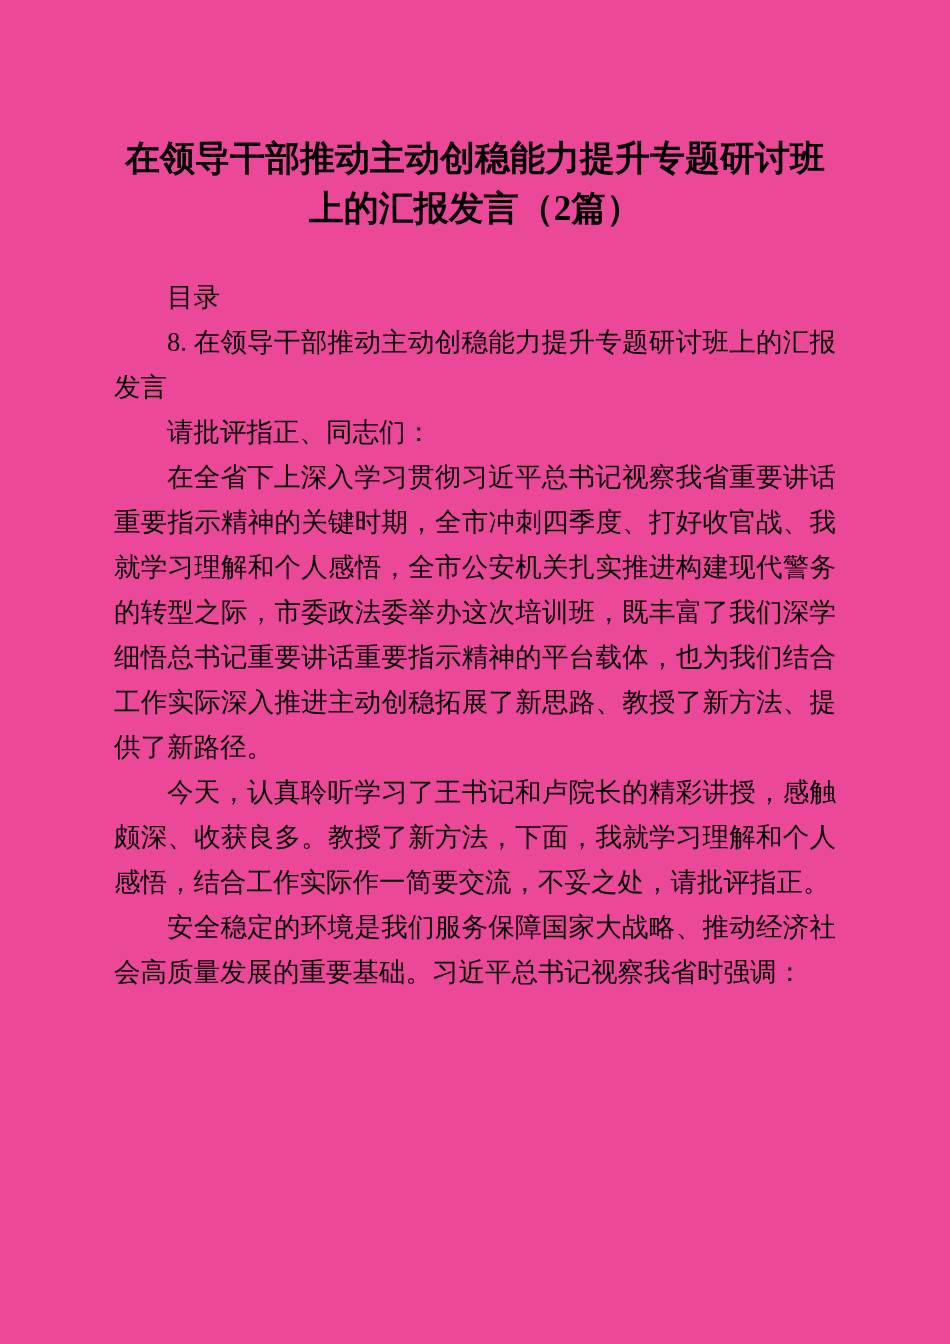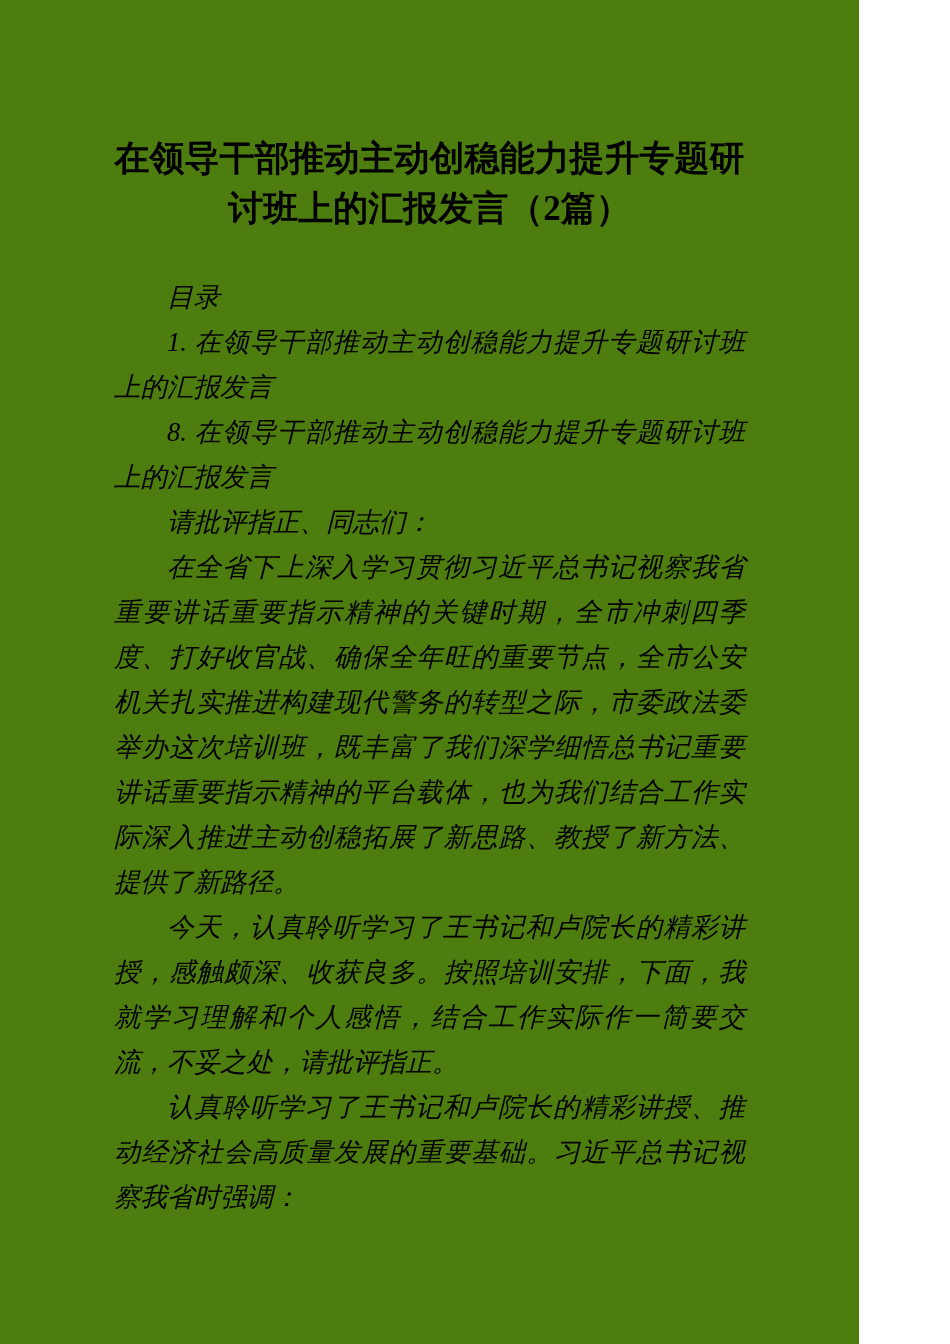--- a/index.html
+++ b/index.html
@@ -2,66 +2,64 @@
 <html lang="zh"><head>
 <meta charset="utf-8">
 <style>
   html, body {
     margin: 0;
     padding: 0;
     background: #ffffff;
   }
   .page {
     position: relative;
-    width: 859px;
+    width: 950px;
     height: 1344px;
-    background: #4d7c0f;
+    background: #ec4899;
     overflow: hidden;
     color: #000000;
   }
   .doc-title {
     margin: 0;
     padding: 134px 114px 0 114px;
     font-family: "Liberation Serif", serif;
     font-weight: bold;
     font-size: 35px;
     line-height: 50px;
     text-align: center;
     color: #000000;
   }
   .content {
     margin: 41px 114px 0 114px;
     font-family: "Liberation Serif", serif;
     font-size: 26.5px;
     line-height: 45px;
     text-align: justify;
     color: #000000;
-    font-style: italic;
   }
   .content p {
     margin: 0;
     padding: 0;
     text-indent: 2em;
   }
 </style>
 </head>
 <body>
 
 <div class="page">
   <h1 class="doc-title">在领导干部推动主动创稳能力提升专题研讨班上的汇报发言（2篇）</h1>
 
   <div class="content">
     <p>目录</p>
 
-    <p>1. 在领导干部推动主动创稳能力提升专题研讨班上的汇报发言</p>
 
     <p>8. 在领导干部推动主动创稳能力提升专题研讨班上的汇报发言</p>
 
 
     <p>请批评指正、同志们：</p>
 
-    <p>在全省下上深入学习贯彻习近平总书记视察我省重要讲话重要指示精神的关键时期，全市冲刺四季度、打好收官战、确保全年旺的重要节点，全市公安机关扎实推进构建现代警务的转型之际，市委政法委举办这次培训班，既丰富了我们深学细悟总书记重要讲话重要指示精神的平台载体，也为我们结合工作实际深入推进主动创稳拓展了新思路、教授了新方法、提供了新路径。</p>
+    <p>在全省下上深入学习贯彻习近平总书记视察我省重要讲话重要指示精神的关键时期，全市冲刺四季度、打好收官战、我就学习理解和个人感悟，全市公安机关扎实推进构建现代警务的转型之际，市委政法委举办这次培训班，既丰富了我们深学细悟总书记重要讲话重要指示精神的平台载体，也为我们结合工作实际深入推进主动创稳拓展了新思路、教授了新方法、提供了新路径。</p>
 
-    <p>今天，认真聆听学习了王书记和卢院长的精彩讲授，感触颇深、收获良多。按照培训安排，下面，我就学习理解和个人感悟，结合工作实际作一简要交流，不妥之处，请批评指正。</p>
+    <p>今天，认真聆听学习了王书记和卢院长的精彩讲授，感触颇深、收获良多。教授了新方法，下面，我就学习理解和个人感悟，结合工作实际作一简要交流，不妥之处，请批评指正。</p>
 
-    <p>认真聆听学习了王书记和卢院长的精彩讲授、推动经济社会高质量发展的重要基础。习近平总书记视察我省时强调：</p>
+    <p>安全稳定的环境是我们服务保障国家大战略、推动经济社会高质量发展的重要基础。习近平总书记视察我省时强调：</p>
   </div>
 </div>
 
 </body></html>

